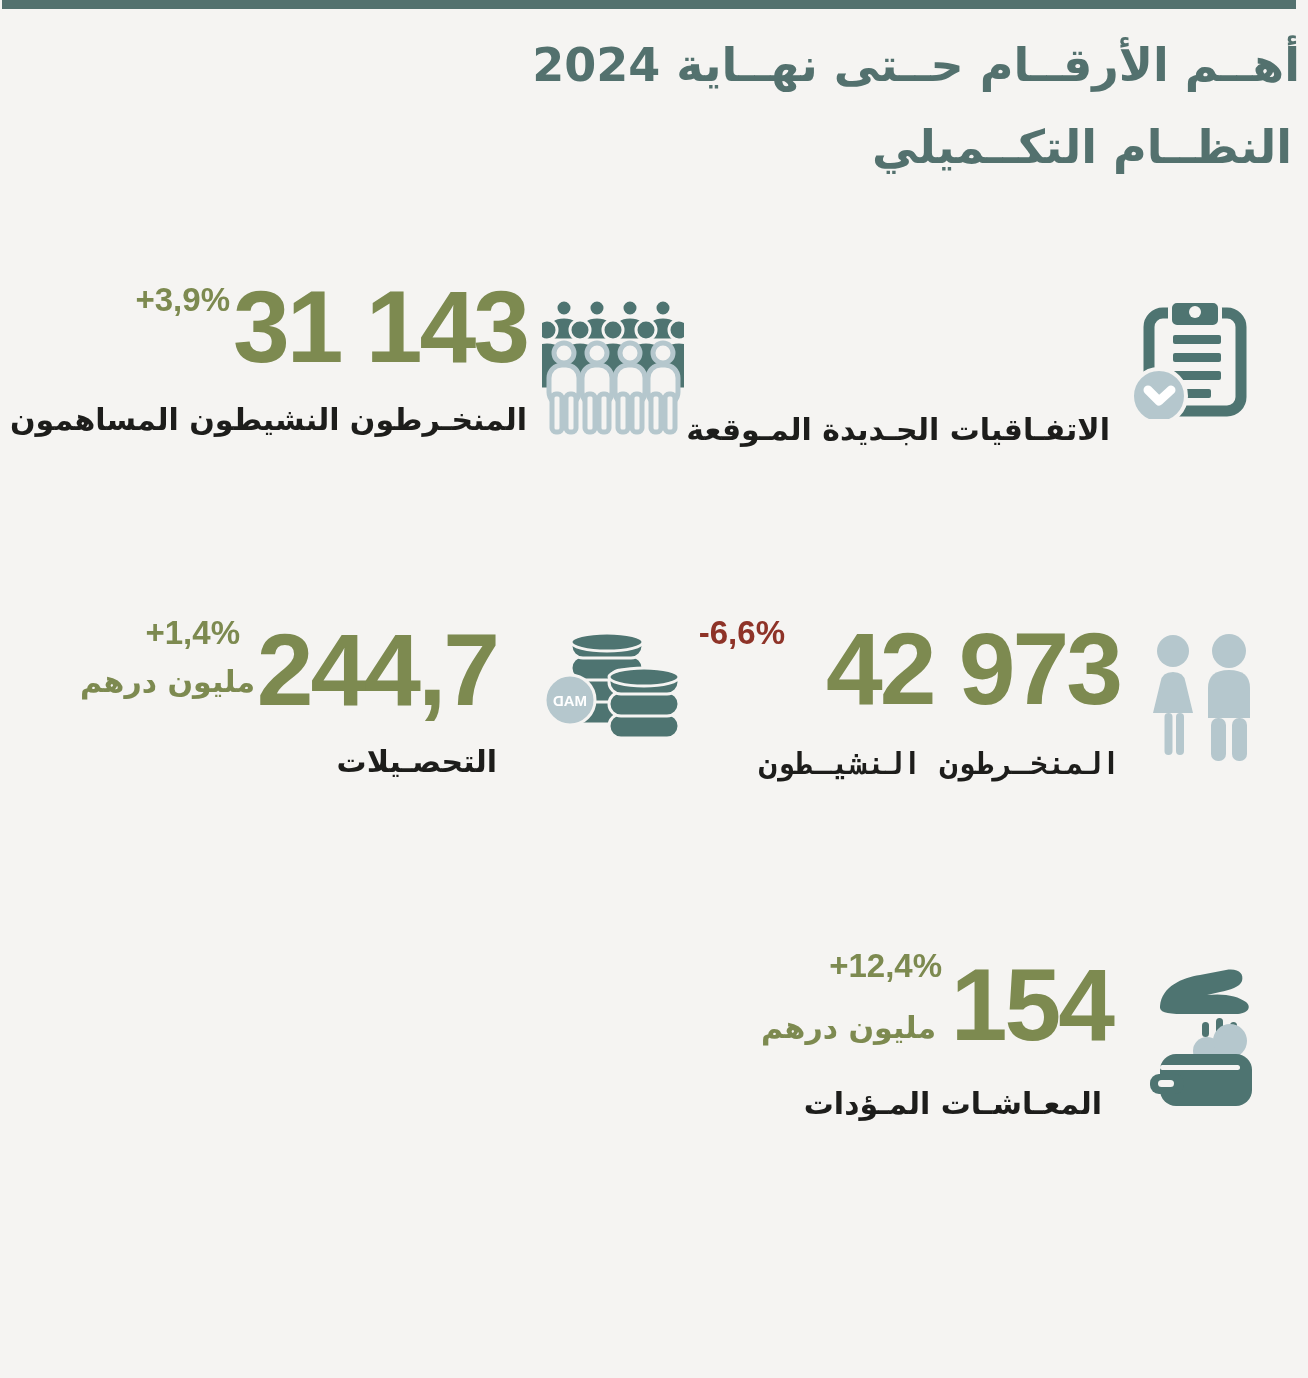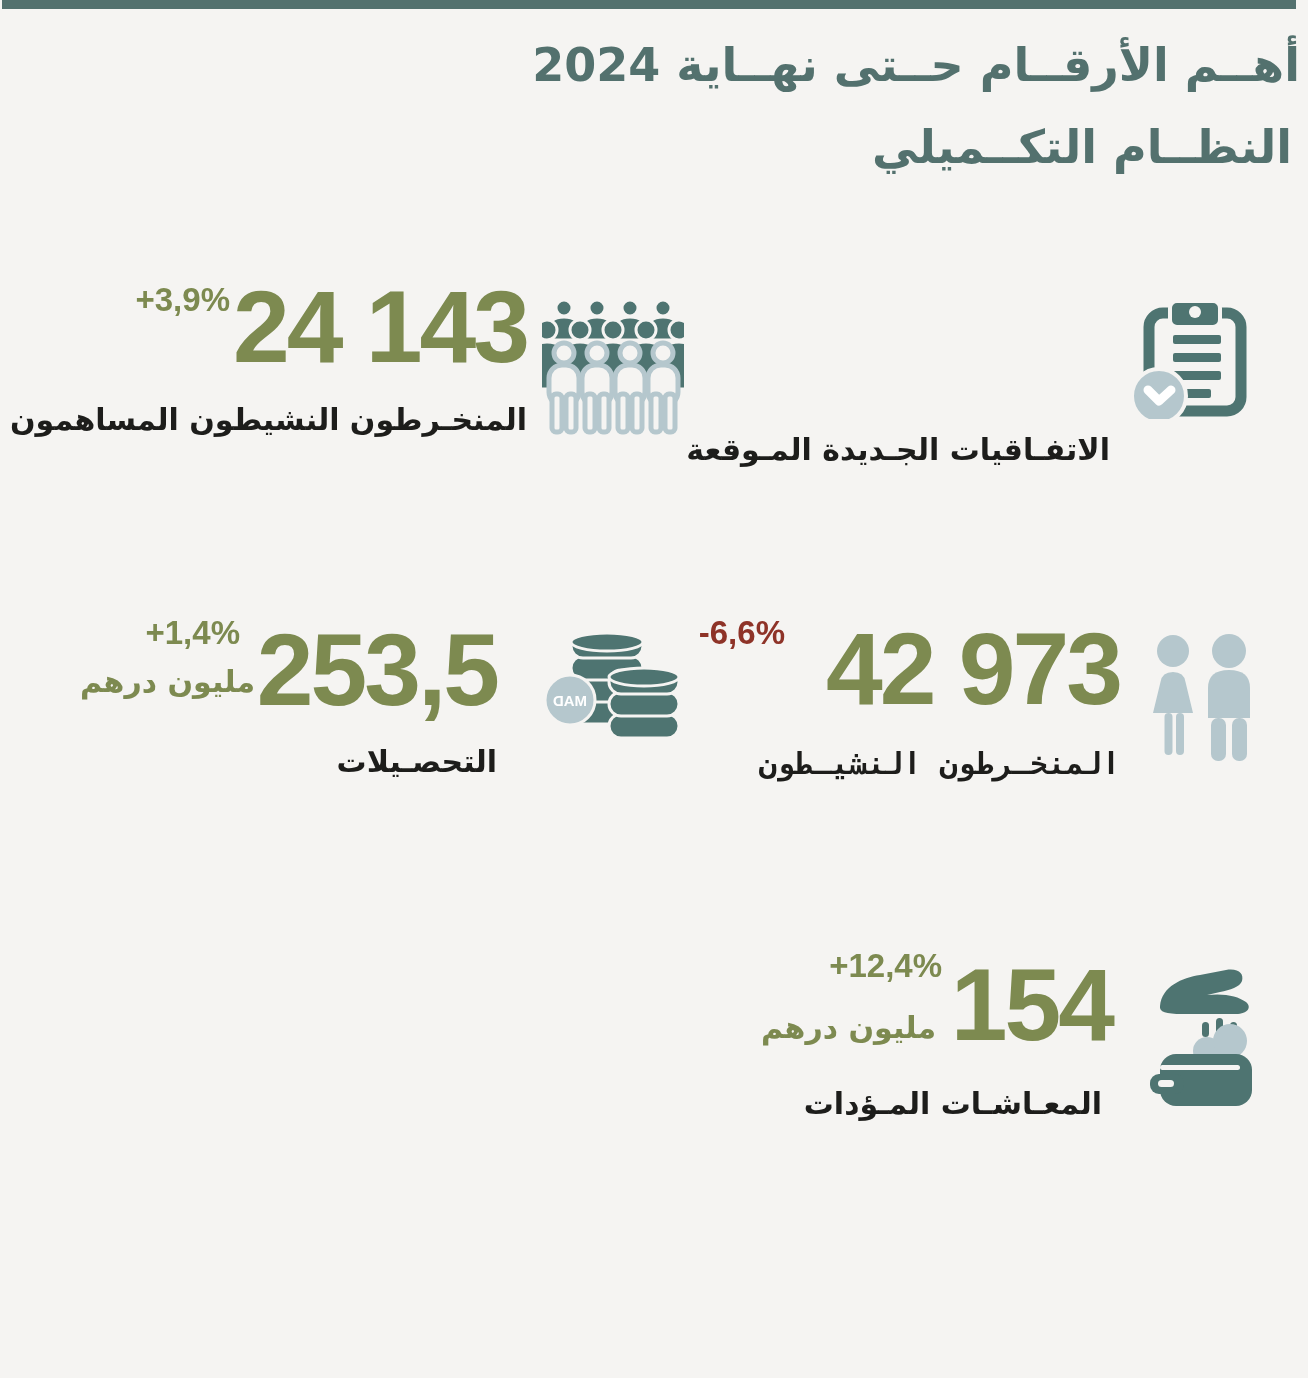--- a/index.html
+++ b/index.html
@@ -36,21 +36,21 @@
 <body>
 
 <div class="canvas">
 
   <div class="abs topbar"></div>
 
   <div class="abs title-line" style="right:8px;top:38px;">أهــم الأرقــام حــتى نهــاية 2024</div>
   <div class="abs title-line" style="right:16px;top:120px;">النظــام التكــميلي</div>
 
   <div class="abs stat-delta" style="right: 1078px; top: 283px; color: rgb(125, 138, 80);">+3,9%</div>
-  <div class="abs stat-value" style="right:781px;top:276px;">24 143</div>
+  <div class="abs stat-value" style="right:781px;top:276px;">31 143</div>
   <div class="abs stat-label" style="right:781px;top:402px;">المنخـرطون النشيطون المساهمون</div>
   <div class="abs" style="left:542px;top:294px;">
     <svg width="142" height="141" viewBox="0 0 142 141">
       <g fill="#4e7471" stroke="#f5f4f2" stroke-width="3">
 
         <circle cx="22" cy="14" r="8"></circle>
           <path d="M6 46 v-9 q0-14 16-14 q16 0 16 14 v9 z"></path>
         <circle cx="55" cy="14" r="8"></circle>
           <path d="M39 46 v-9 q0-14 16-14 q16 0 16 14 v9 z"></path>
         <circle cx="88" cy="14" r="8"></circle>
@@ -92,40 +92,40 @@
         <g>
           <circle cx="121" cy="59" r="10"></circle>
             <rect x="106" y="71" width="30" height="40" rx="13"></rect>
           <rect x="109" y="100" width="10" height="38" rx="4"></rect>
             <rect x="123" y="100" width="10" height="38" rx="4"></rect>
         </g>
       </g>
     </svg>
   </div>
 
-  <div class="abs stat-label" style="right:198px;top:432px;">الاتفـاقيات الجـديدة المـوقعة</div>
+  <div class="abs stat-label" style="right:198px;top:412px;">الاتفـاقيات الجـديدة المـوقعة</div>
   <div class="abs" style="left:1133px;top:301px;">
     <svg width="124" height="118" viewBox="0 0 124 118">
       <rect x="16" y="12" width="92" height="98" rx="14" fill="none" stroke="#4e7471" stroke-width="11"></rect>
       <rect x="37" y="0" width="50" height="26" rx="7" fill="#4e7471" stroke="#f5f4f2" stroke-width="4"></rect>
       <circle cx="62" cy="11" r="6" fill="#f5f4f2"></circle>
       <g fill="#4e7471">
         <rect x="40" y="34" width="48" height="9" rx="2"></rect>
         <rect x="40" y="52" width="48" height="9" rx="2"></rect>
         <rect x="40" y="70" width="48" height="9" rx="2"></rect>
         <rect x="40" y="88" width="38" height="9" rx="2"></rect>
       </g>
       <circle cx="26" cy="95" r="27" fill="#b5c7cd" stroke="#f5f4f2" stroke-width="4"></circle>
       <path d="M15 89 L26 100 L38 89" fill="none" stroke="#ffffff" stroke-width="9" stroke-linecap="round" stroke-linejoin="round"></path>
     </svg>
   </div>
 
   <div class="abs stat-delta" style="right: 1068px; top: 616px; color: rgb(125, 138, 80);">+1,4%</div>
   <div class="abs stat-unit" style="right:1053px;top:664px;">مليون درهم</div>
-  <div class="abs stat-value" style="right:811px;top:619px;">253,5</div>
+  <div class="abs stat-value" style="right:811px;top:619px;">244,7</div>
   <div class="abs stat-label" style="right:811px;top:744px;">التحصـيلات</div>
   <div class="abs" style="left:545px;top:632px;">
     <svg width="137" height="112" viewBox="0 0 137 112">
 
       <g fill="#4e7471" stroke="#f5f4f2" stroke-width="3">
         <rect x="26" y="68" width="72" height="24" rx="12"></rect>
         <rect x="26" y="46" width="72" height="24" rx="12"></rect>
         <rect x="26" y="24" width="72" height="24" rx="12"></rect>
         <rect x="26" y="2" width="72" height="24" rx="12"></rect>
         <ellipse cx="62" cy="10" rx="36" ry="9"></ellipse>

